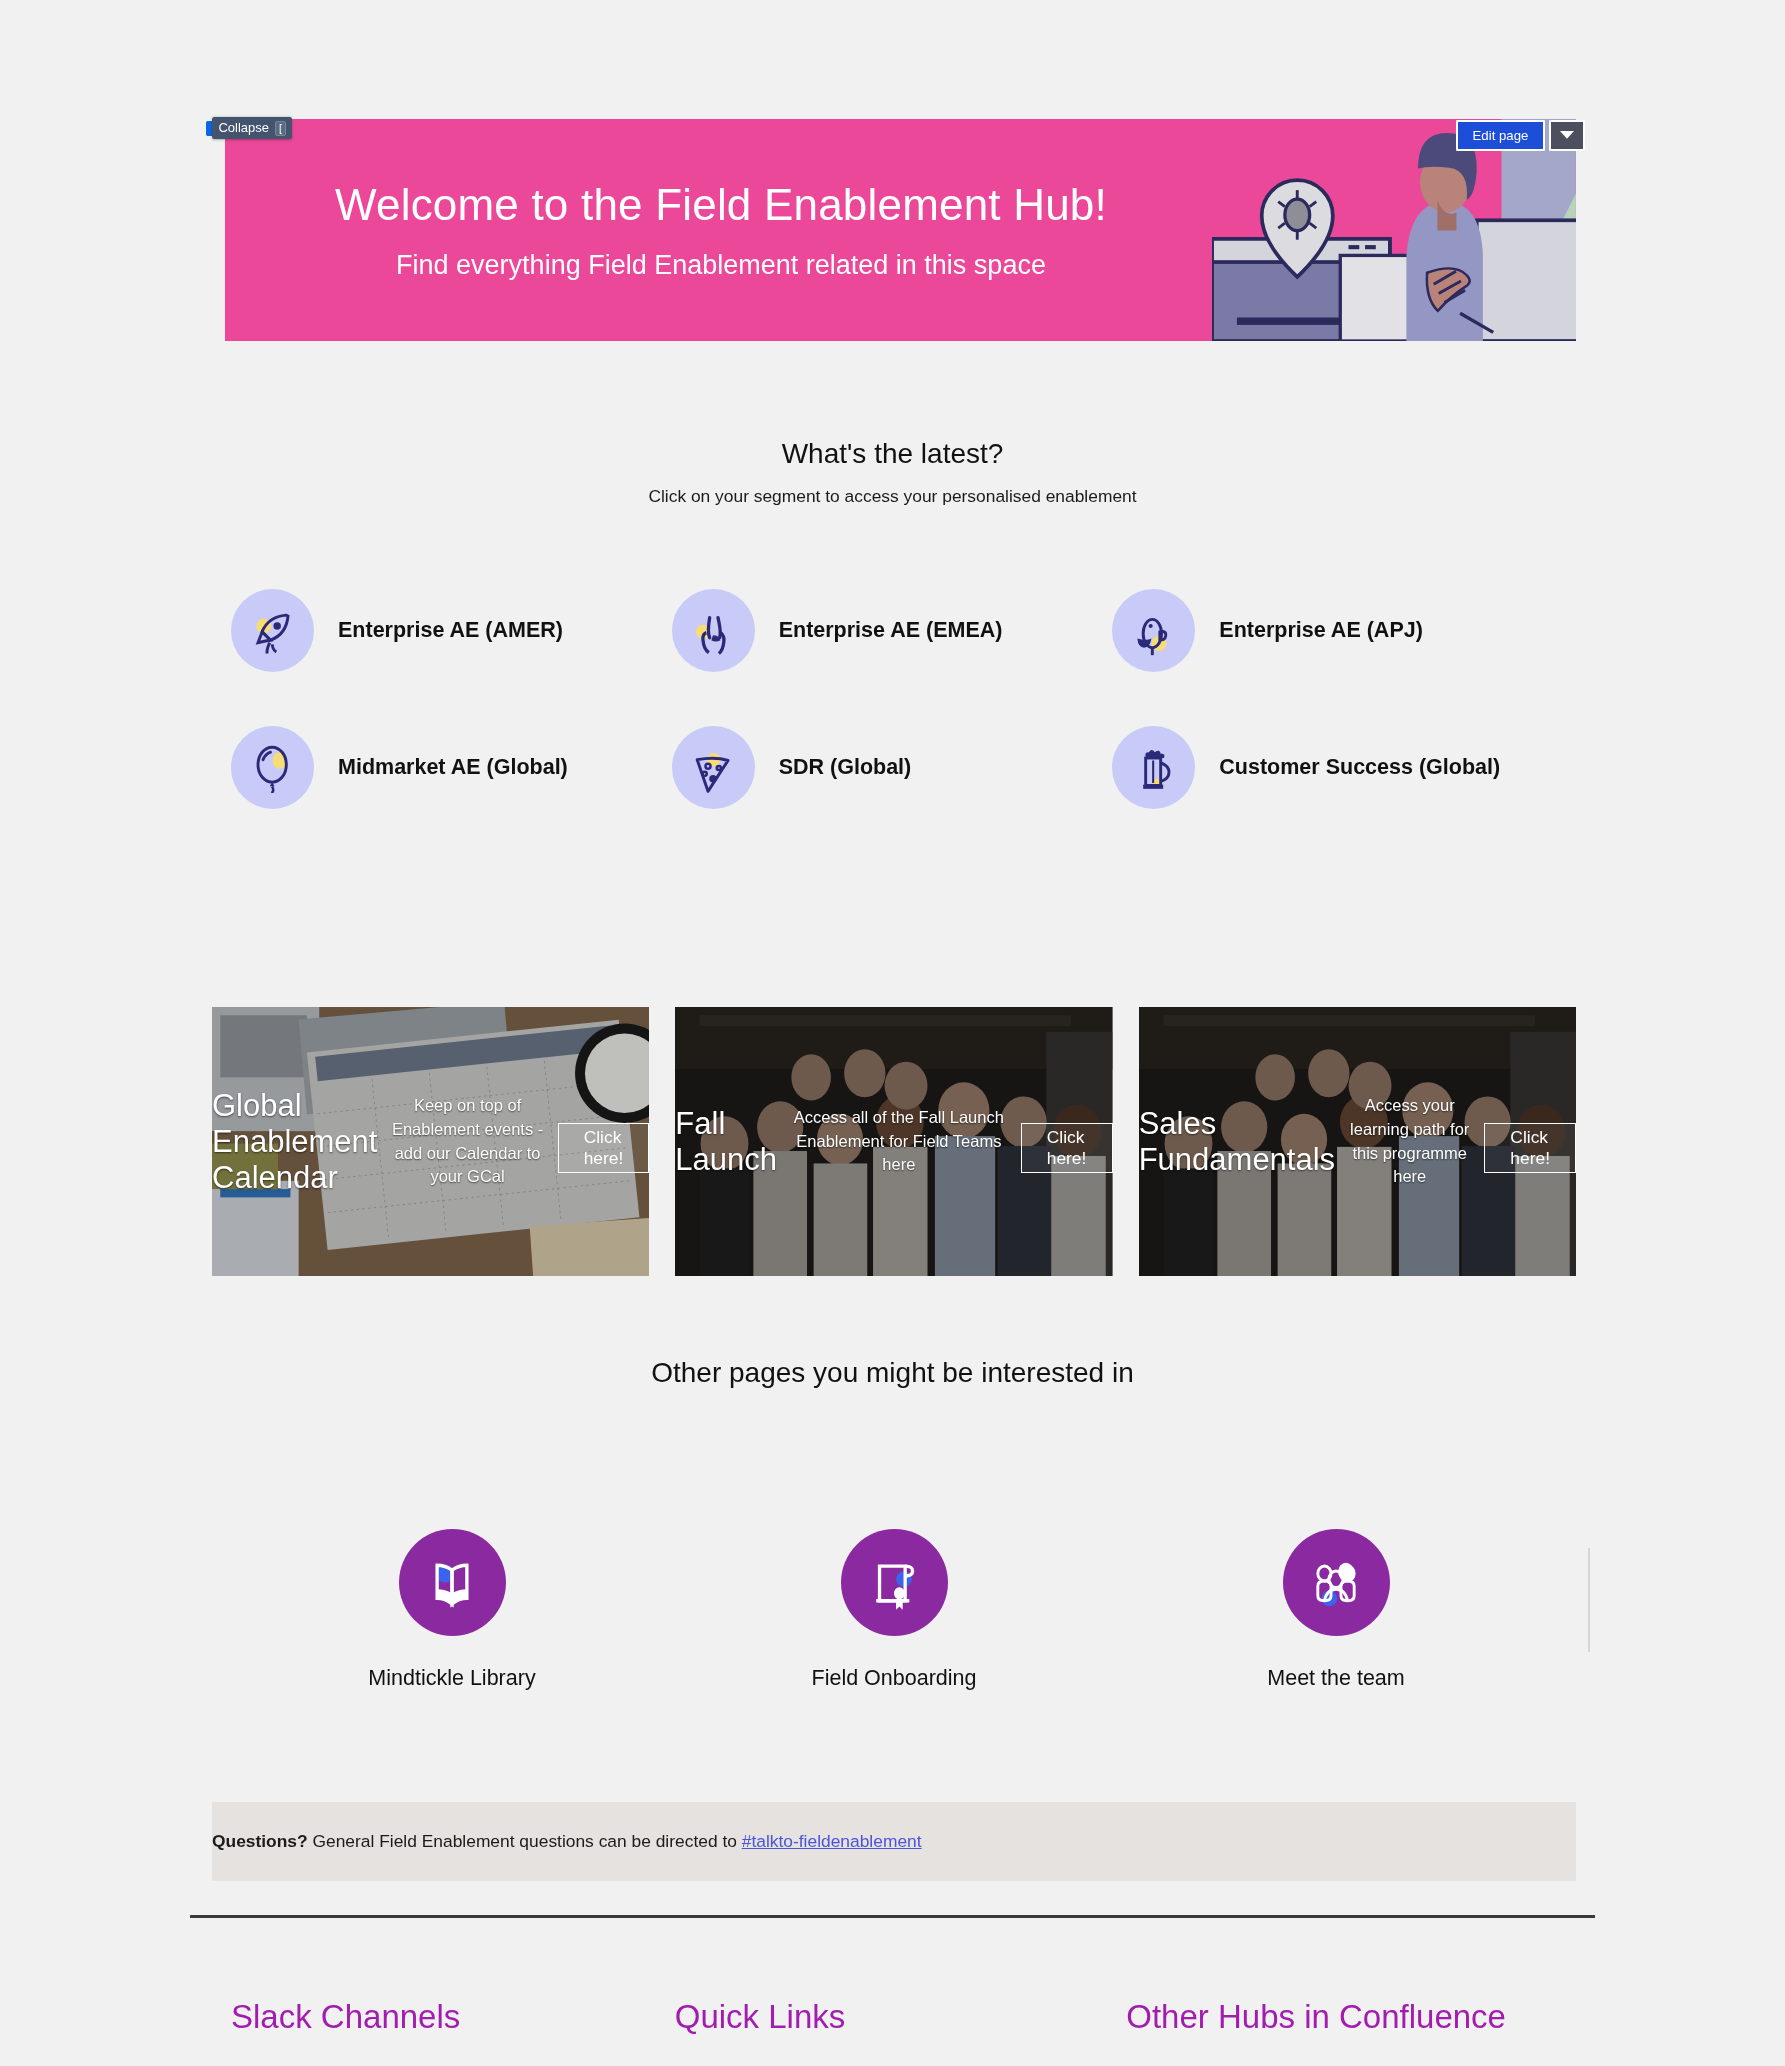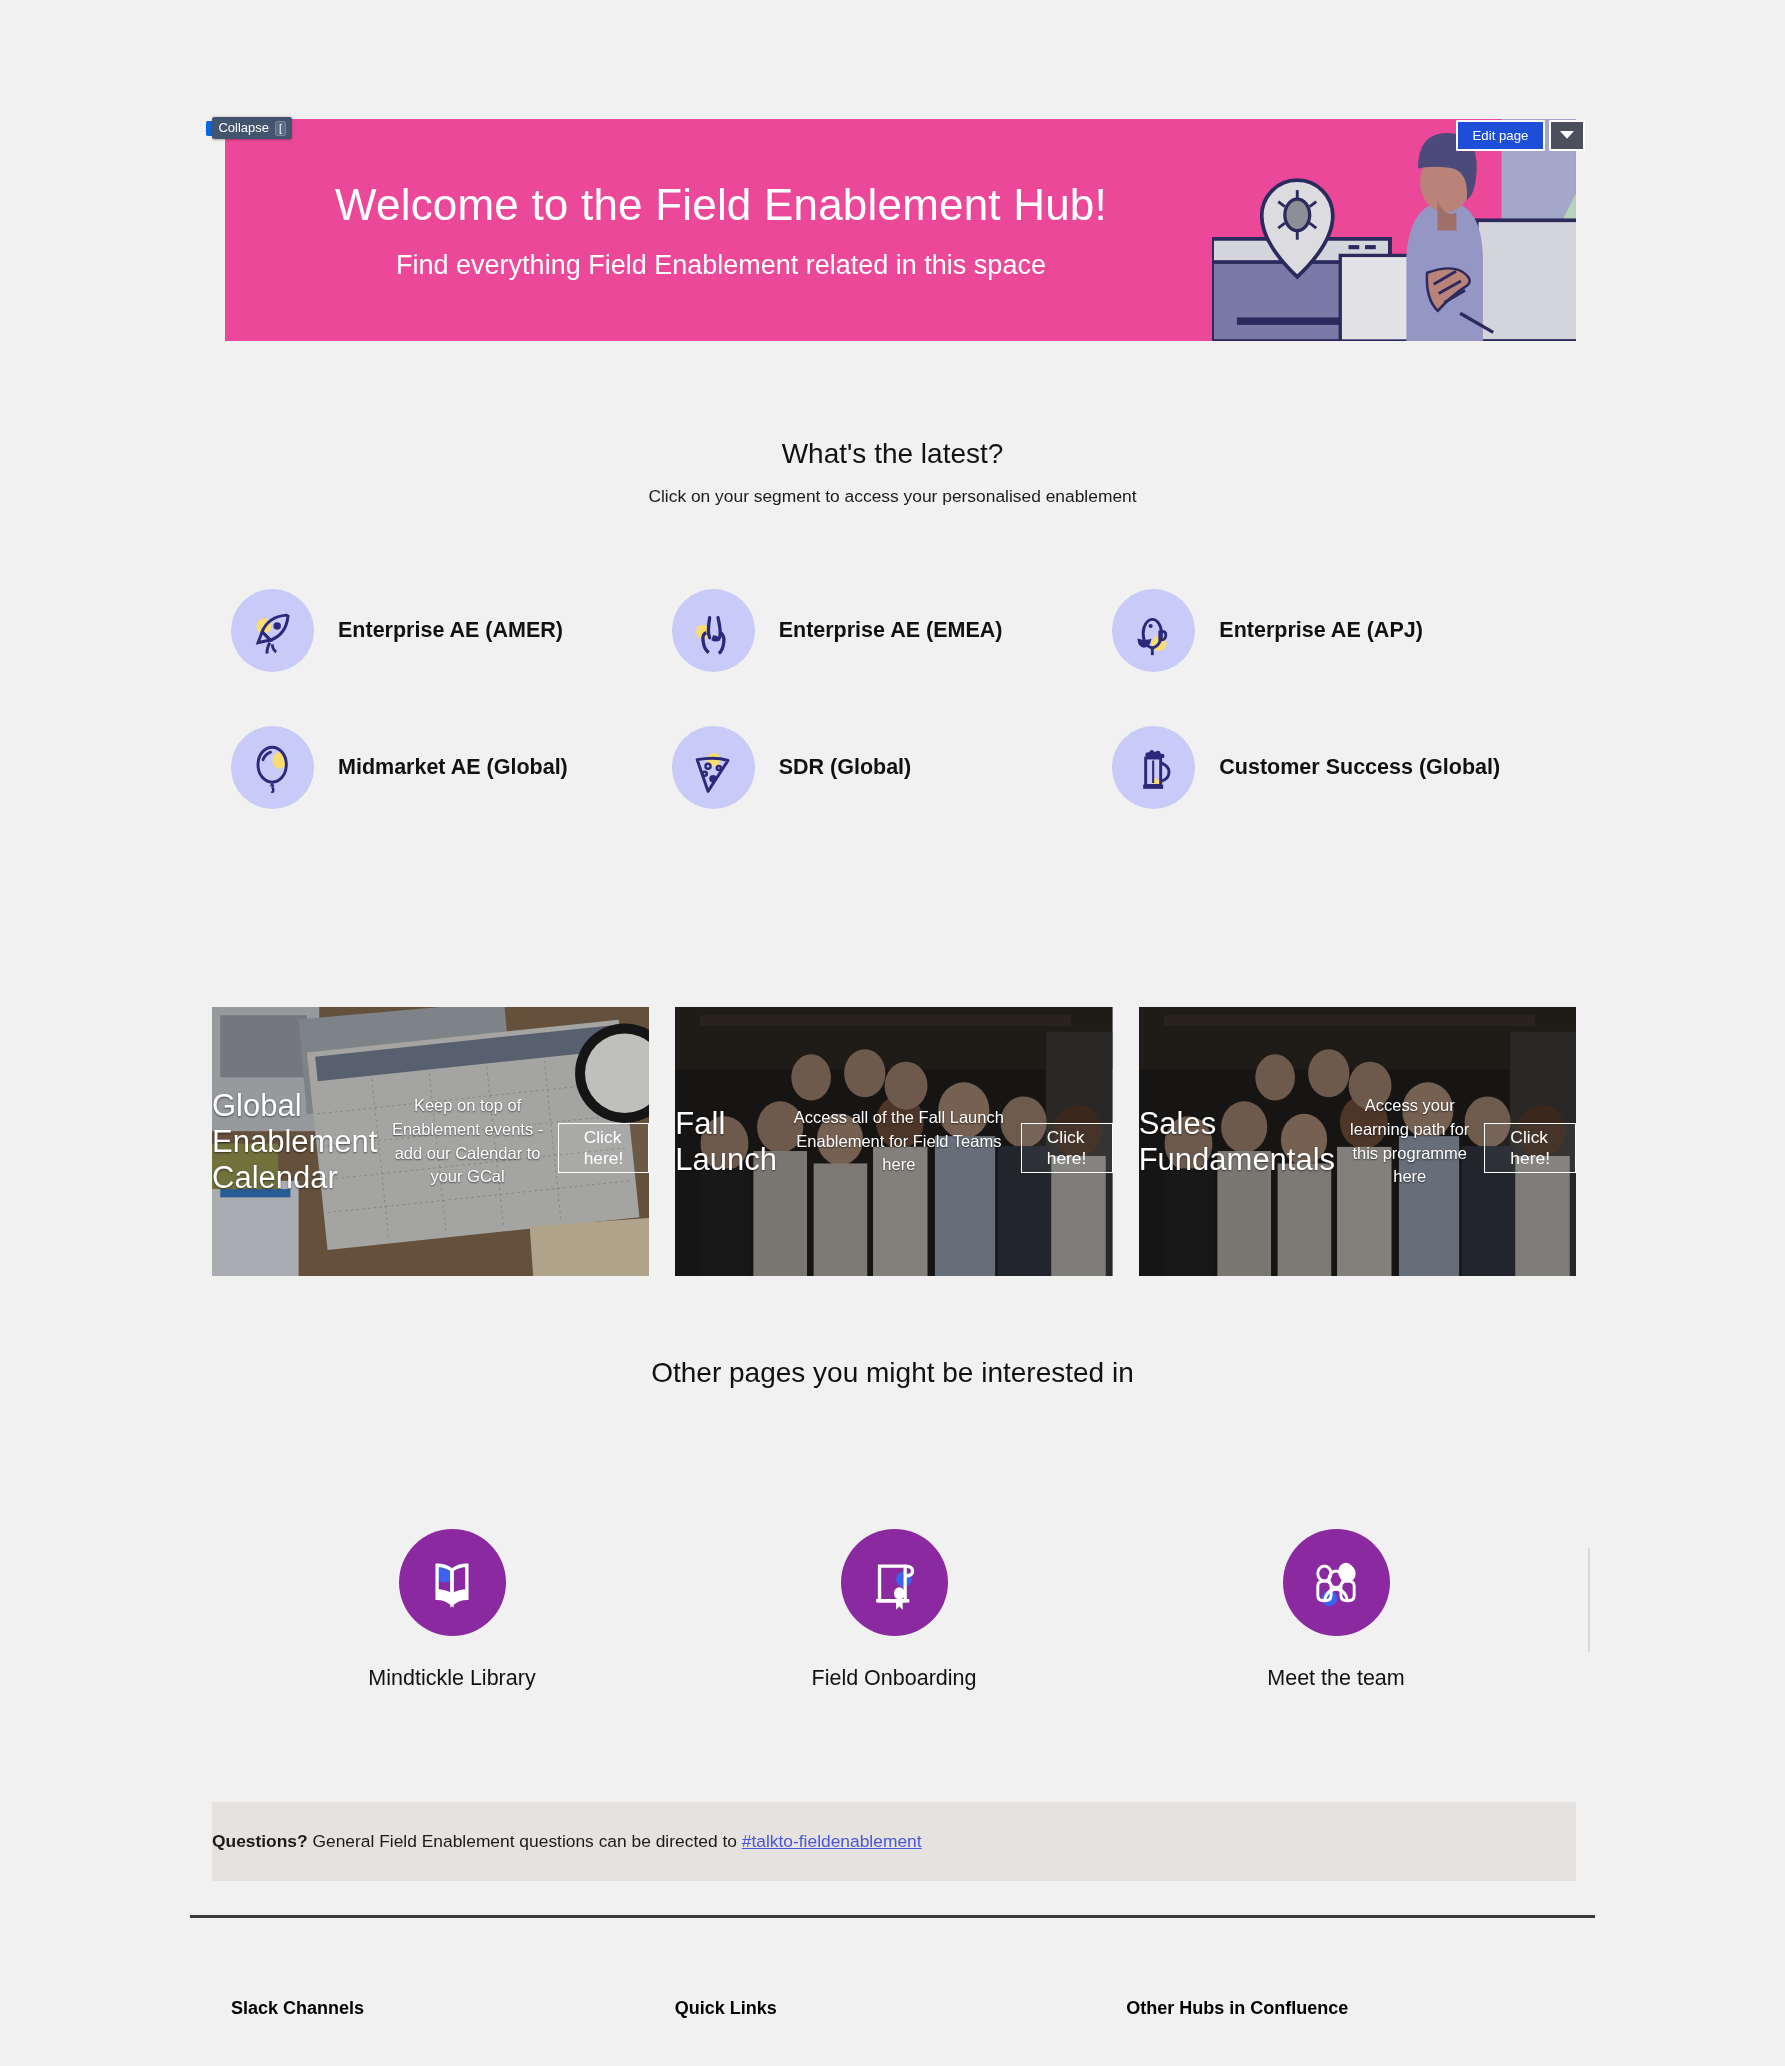--- a/index.html
+++ b/index.html
@@ -98,21 +98,21 @@
   }
   .qbar-text { font-size: 17.4px; color: #1b1b1b; }
   .qbar-text b { font-weight: 700; }
   .qbar-text a { color: #4b55d9; text-decoration: underline; }
 
   
   .foot-rule { position: absolute; left: 190px; top: 1915px; width: 1405px; height: 2.5px; background: #3a3a3a; }
   .footer { position: absolute; left: 231px; top: 1998px; width: 1339px; display: flex; }
   .fcol { width: 455px; }
   .fcol:nth-child(2) { width: 463px; }
-  .fcol-title { font-size: 18px; font-weight: 700; color: #000000; margin-bottom: 49px; }
+  .fcol-title { font-size: 33px; font-weight: 400; color: #a21caf; margin-bottom: 49px; }
 </style>
 </head>
 <body>
 
 <div class="page">
 
   <div class="collapse-wrap">
     <div class="collapse-nub"></div>
     <div class="collapse-pill">
       <span>Collapse</span>

